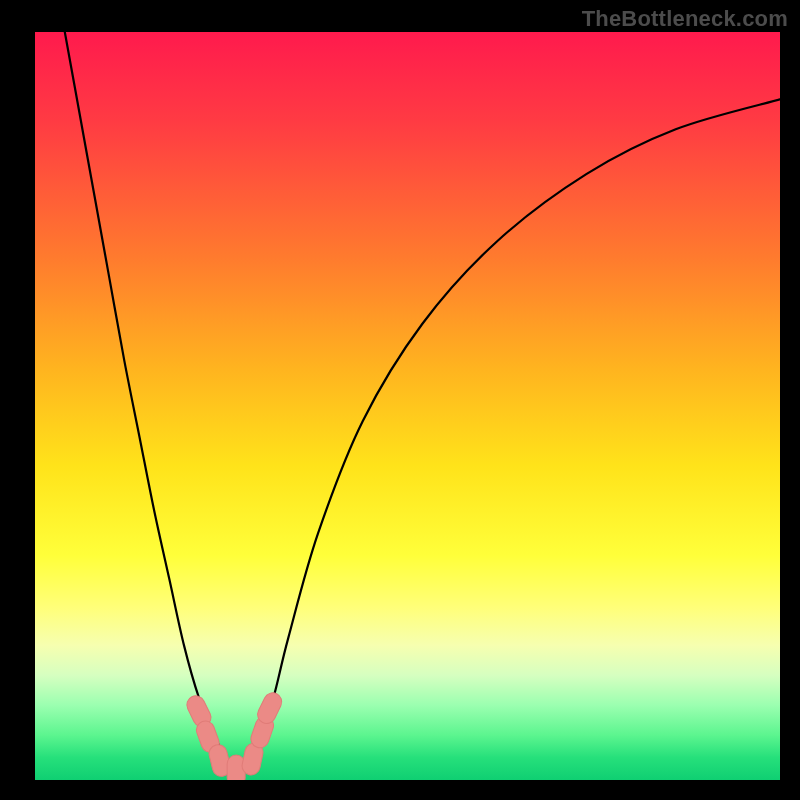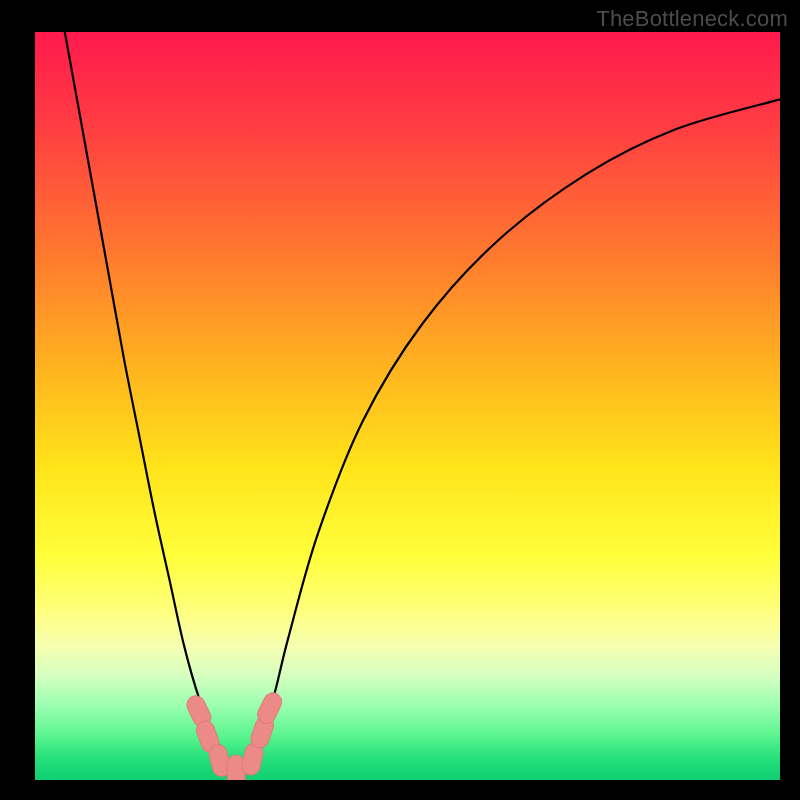--- a/index.html
+++ b/index.html
@@ -40,21 +40,21 @@
       #26e07b 97%,
       #0fcf72 100%
     );
   }
   .watermark {
     position: absolute;
     top: 6px;
     right: 12px;
     color: #4c4c4c;
     font-size: 22px;
-    font-weight: 400;
+    font-weight: 700;
     letter-spacing: 0.2px;
     user-select: none;
   }
   svg.curve {
     position: absolute;
     left: 0;
     top: 0;
     width: 745px;
     height: 748px;
   }

